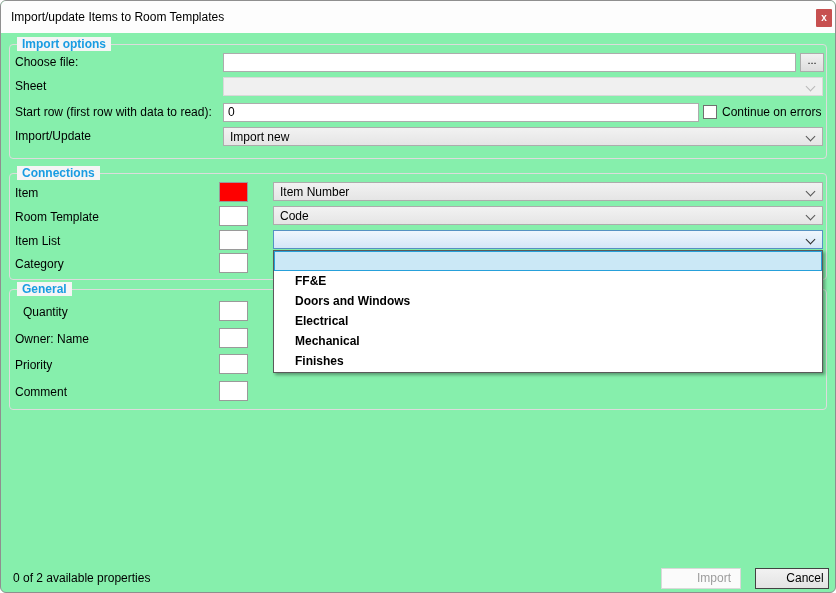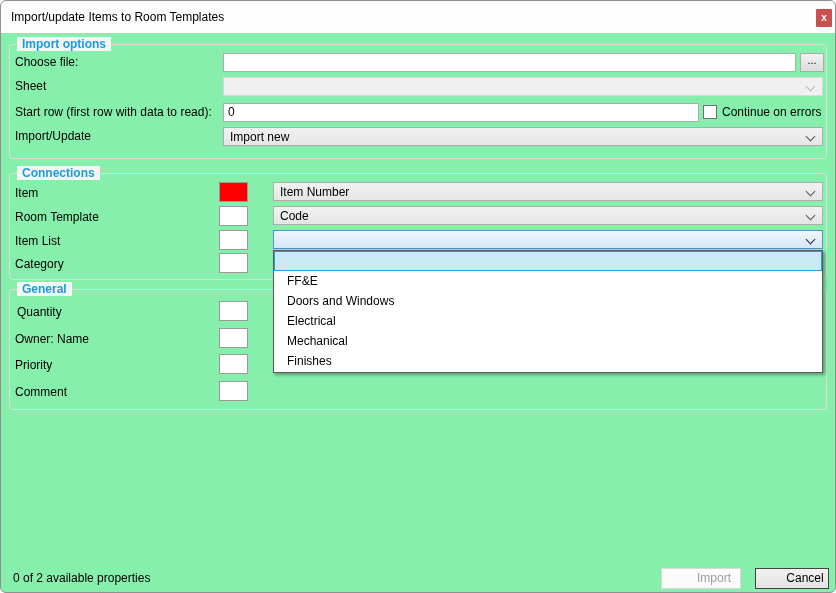--- a/index.html
+++ b/index.html
@@ -48,22 +48,23 @@
     text-align:center; line-height:13px; font-size:11px; cursor:pointer;
   }
   .swatch { position:absolute; box-sizing:border-box; left:218px; width:29px; height:20px; border:1px solid #9a9a9a; background:#fff; cursor:pointer; }
   .checkbox { position:absolute; box-sizing:border-box; left:702px; top:104px; width:14px; height:14px; background:#fff; border:1px solid #707070; cursor:pointer; }
   .popup {
     position:absolute; box-sizing:border-box; left:272px; top:249px; width:550px; height:123px;
     background:#fff; border:1px solid #5a5a5a; z-index:10;
     box-shadow:2px 2px 3px rgba(0,0,0,0.35);
   }
   .popup .opt {
-    box-sizing:border-box; height:20px; line-height:19px; padding-left:12px; cursor:pointer;
+    box-sizing:border-box; height:20px; line-height:19px; padding-left:20px; cursor:pointer;
     border:1px solid transparent;
+    font-weight:bold;
   }
   .popup .opt.selected { background:#cbe8f6; border:1px solid #26a0da; }
   .status { position:absolute; left:12px; top:570px; }
   .btn {
     position:absolute; box-sizing:border-box; top:567px; height:21px;
     text-align:center; line-height:18px; font-size:12px; cursor:pointer;padding-left:26px;
   }
   .btn.import { left:660px; width:80px; background:#fbfbfb; border:1px solid #d9d9d9; color:#9d9d9d; cursor:default; }
   .btn.cancel { left:754px; width:74px; background:linear-gradient(#f2f2f2,#e3e3e3); border:1px solid #424242; color:#000; }
 </style>
@@ -126,21 +127,21 @@
     <span class="chev"></span>
   </div>
 
   <div class="lbl" style="left:14px; top:256px;">Category</div>
   <div class="swatch" style="top: 252px; background: rgb(255, 255, 255);"></div>
 
   <div class="group" style="top:288px; height:119px;">
     <span class="group-label" style="color: rgb(25, 156, 226);">General</span>
   </div>
 
-  <div class="lbl" style="left:16px; top:304px;">Quantity</div>
+  <div class="lbl" style="left:22px; top:304px;">Quantity</div>
   <div class="swatch" style="top: 300px; background: rgb(255, 255, 255);"></div>
 
   <div class="lbl" style="left:14px; top:331px;">Owner: Name</div>
   <div class="swatch" style="top: 327px; background: rgb(255, 255, 255);"></div>
 
   <div class="lbl" style="left:14px; top:357px;">Priority</div>
   <div class="swatch" style="top: 353px; background: rgb(255, 255, 255);"></div>
 
   <div class="lbl" style="left:14px; top:384px;">Comment</div>
   <div class="swatch" style="top: 380px; background: rgb(255, 255, 255);"></div>

